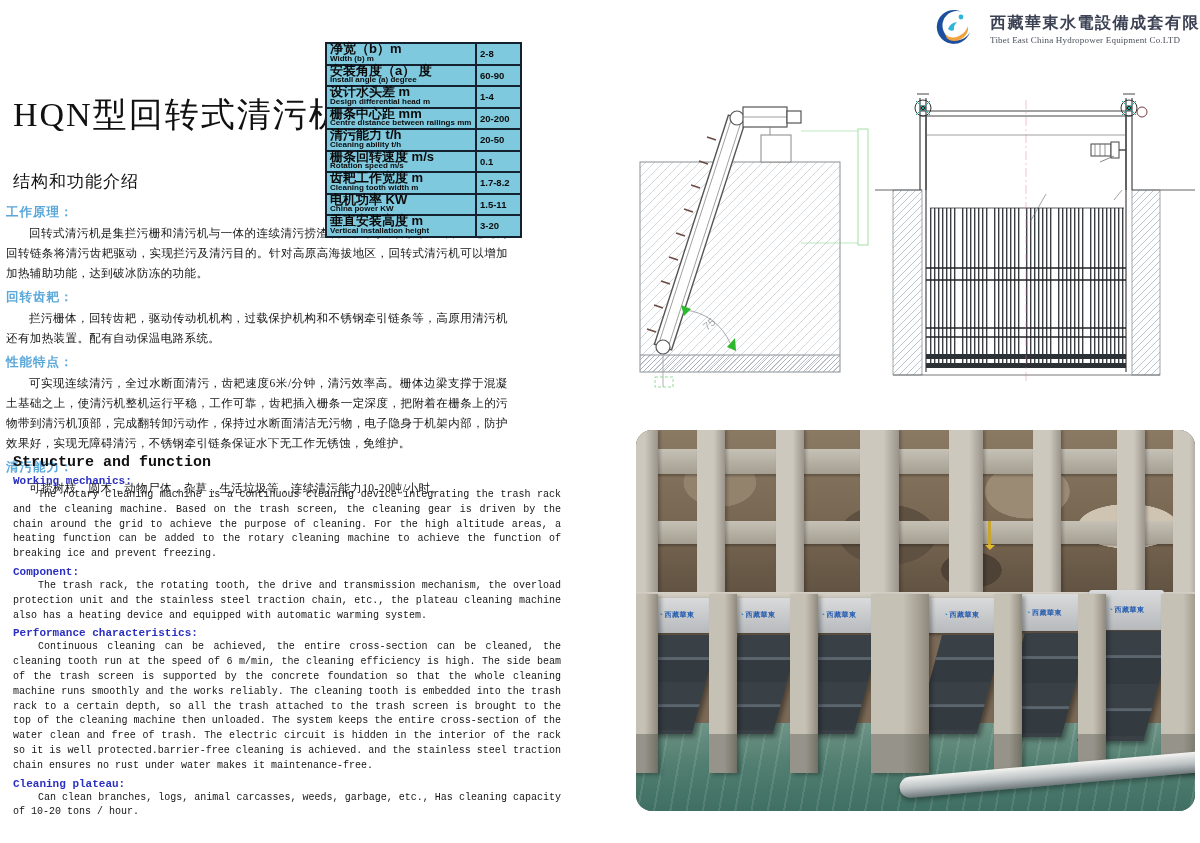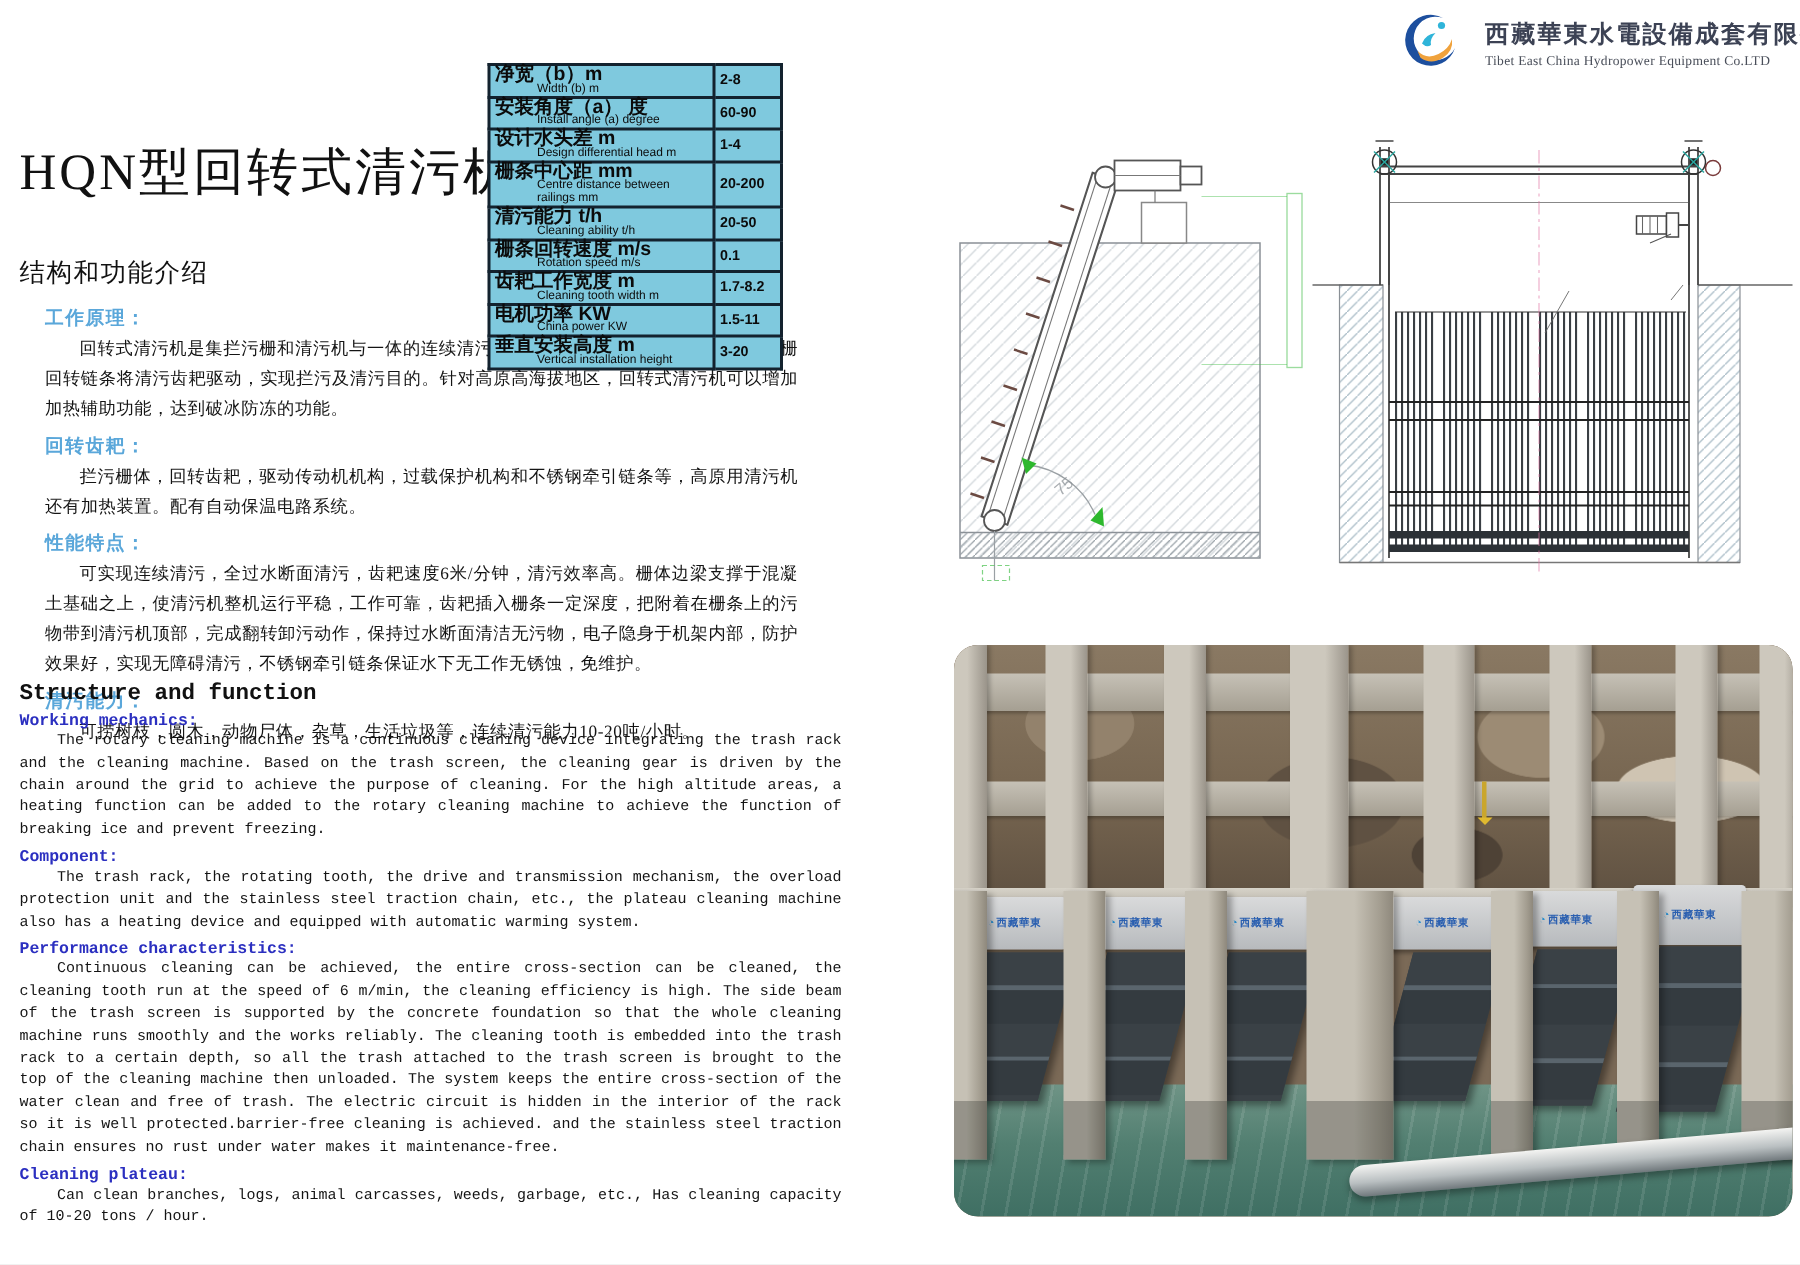--- a/index.html
+++ b/index.html
@@ -12,37 +12,37 @@
   .brand .divider{width:1px;height:34px;background:#8a8f98;margin:0 8px 0 6px;}
   .brand .names{display:flex;flex-direction:column;justify-content:center;}
   .brand .zh{font-family:"Liberation Serif",serif;font-weight:bold;font-size:16px;letter-spacing:1.5px;color:#3c4254;white-space:nowrap;}
   .brand .en{font-family:"Liberation Serif",serif;font-size:9px;color:#4a4f5a;letter-spacing:.2px;white-space:nowrap;margin-top:1px;}
 
   
   .zh-title{position:absolute;left:13px;top:92px;font-family:"Liberation Serif",serif;
             font-size:34px;color:#111;letter-spacing:2px;white-space:nowrap;}
   .zh-sub{position:absolute;left:13px;top:170px;font-family:"Liberation Serif",serif;
           font-size:17px;color:#111;letter-spacing:1px;}
-  .zh-secs{position:absolute;left:30px;top:198px;width:502px;font-family:"Liberation Serif",serif;}
+  .zh-secs{position:absolute;left:6px;top:198px;width:502px;font-family:"Liberation Serif",serif;}
   .zh-h{color:#5aa7da;font-size:12.5px;font-weight:bold;letter-spacing:1px;margin:6px 0 2px 0;}
   .zh-p{font-size:11.5px;line-height:20px;margin:0;text-indent:2em;letter-spacing:.4px;text-align:justify;color:#141414;}
 
   .en-block{position:absolute;left:13px;top:450px;width:548px;font-family:"Liberation Mono",monospace;color:#141414;}
   .en-title{font-size:20px;letter-spacing:0px;color:#111;white-space:nowrap;}
   .en-sub{font-size:15px;margin-top:4px;color:#111;font-weight:bold;}
   .en-h{color:#2b2fc0;font-size:11px;font-weight:bold;margin:4px 0 1px 0;}
   .en-p{font-size:10px;line-height:14.8px;margin:0;text-indent:2.5em;text-align:justify;}
 
   
   .spec{position:absolute;left:325px;top:42px;width:197px;border-collapse:collapse;
         font-family:"Liberation Sans",sans-serif;}
   .spec td{border:2px solid #13222e;background:#7fc9de;padding:1px 3px;vertical-align:middle;}
   .spec .lbl{width:142px;}
   .spec .lbl .zh{font-size:13px;font-weight:bold;line-height:8.5px;color:#0b0b0b;}
-  .spec .lbl .en{font-size:8px;font-weight:normal;line-height:9px;color:#0b0b0b;margin-left:28px;}
+  .spec .lbl .en{font-size:8px;font-weight:bold;line-height:9px;color:#0b0b0b;}
   .spec .val{text-align:left;font-weight:bold;font-size:9.5px;color:#0b0b0b;}
 
   
   .draw1{position:absolute;left:615px;top:85px;}
   .draw2{position:absolute;left:870px;top:82px;}
 
   
   .photo{position:absolute;left:636px;top:430px;width:559px;height:381px;border-radius:16px;overflow:hidden;
          background:#7b6a57;}
   .rock{position:absolute;left:0;top:0;right:0;height:46%;

